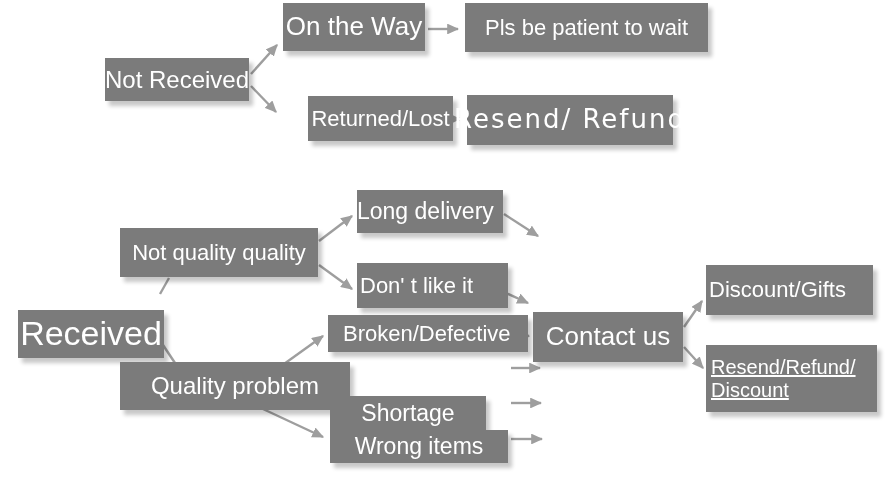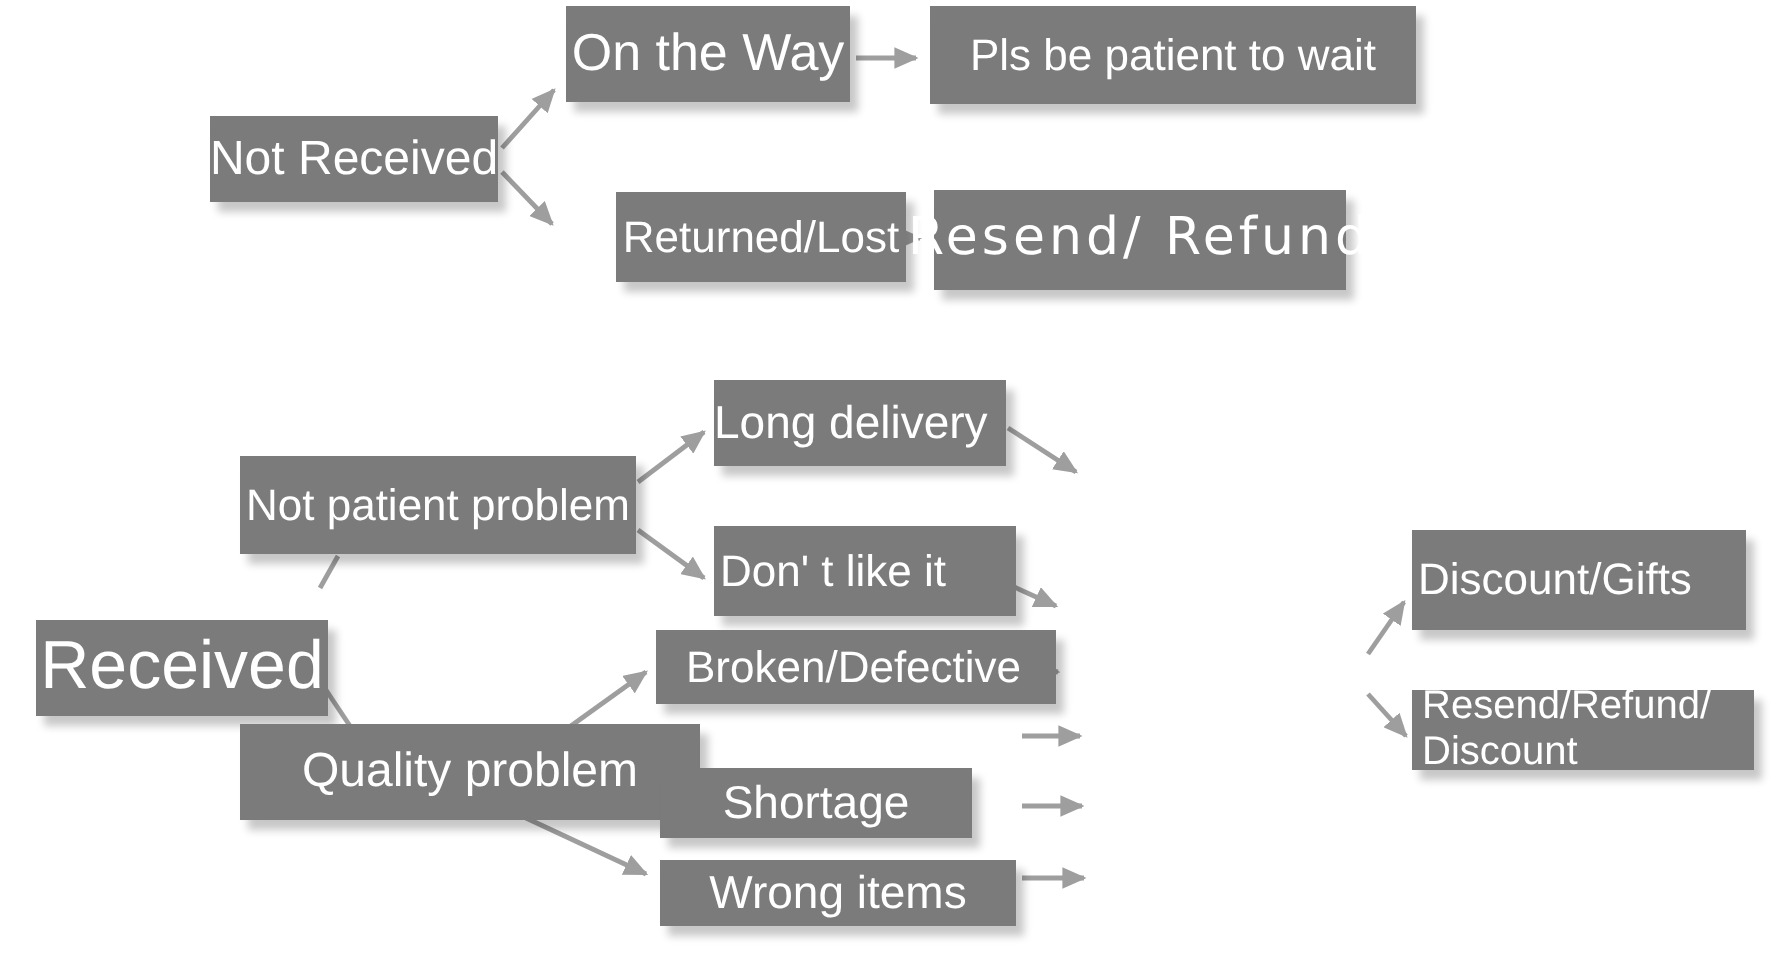--- a/index.html
+++ b/index.html
@@ -30,26 +30,26 @@
   #n-pls-be-patient    {left:465px;top:3px;  width:243px;height:49px;font-size:22px;}
   #n-returned-lost     {left:280px;top:96px; width:145px;height:45px;font-size:22px;margin-left:28px;}
   #n-resend-refund     {left:467px;top:95px; width:206px;height:50px;font-size:26px;letter-spacing:2px;font-family:"DejaVu Sans",sans-serif;}
   #n-received          {left:18px; top:310px;width:146px;height:48px;font-size:34px;}
   #n-not-quality       {left:120px;top:228px;width:198px;height:49px;font-size:22px;}
   #n-long-delivery     {left:357px;top:190px;width:146px;height:43px;font-size:23px;padding-left:0;overflow:hidden;}
   #n-dont-like-it      {left:357px;top:263px;width:148px;height:45px;font-size:22px;padding-left:3px;}
   #n-quality-problem   {left:120px;top:362px;width:230px;height:48px;font-size:24px;}
   #n-broken-defective  {left:328px;top:315px;width:185px;height:37px;font-size:22px;padding-left:15px;}
   #n-different-color   {left:330px;top:355px;width:178px;height:35px;font-size:23px;}
-  #n-shortage          {left:330px;top:384px;width:156px;height:35px;font-size:23px;}
+  #n-shortage          {left:330px;top:396px;width:156px;height:35px;font-size:23px;}
   #n-wrong-items       {left:330px;top:430px;width:178px;height:33px;font-size:23px;}
   #n-contact-us        {left:533px;top:312px;width:150px;height:50px;font-size:26px;}
   #n-discount-gifts    {left:706px;top:265px;width:164px;height:50px;font-size:22px;padding-left:3px;}
-  #n-resend-refund-discount{left:706px;top:345px;width:166px;height:40px;font-size:20px;padding-left:5px;
-                            flex-direction:column;align-items:flex-start;justify-content:center;line-height:1.15;}
+  #n-resend-refund-discount{left:706px;top:345px;width:166px;height:67px;font-size:20px;padding-left:5px;
+                            flex-direction:column;align-items:flex-start;justify-content:center;line-height:1.15;text-decoration:underline;}
 </style>
 </head>
 <body>
 
 <div class="stage">
 
   <svg class="connectors" width="892" height="486" viewBox="0 0 892 486">
     <defs>
       <marker id="ah" viewBox="0 0 10 9" refX="9" refY="4.5" markerWidth="5" markerHeight="4.5" orient="auto" markerUnits="strokeWidth">
         <path d="M0,0 L10,4.5 L0,9 z" fill="#9e9e9e"></path>
@@ -84,27 +84,28 @@
     </g>
   </svg>
 
   <div class="node" id="n-on-the-way">On the Way</div>
   <div class="node" id="n-not-received">Not Received</div>
   <div class="node" id="n-pls-be-patient">Pls be patient to wait</div>
   <div class="node" id="n-returned-lost">Returned/Lost</div>
   <div class="node" id="n-resend-refund">Resend/ Refund</div>
 
   <div class="node" id="n-received">Received</div>
-  <div class="node" id="n-not-quality">Not patient problem</div>
+  <div class="node" id="n-not-quality">Not quality quality</div>
   <div class="node left" id="n-long-delivery">Long delivery</div>
   <div class="node left" id="n-dont-like-it">Don' t like it</div>
   <div class="node" id="n-quality-problem">Quality problem</div>
   <div class="node left" id="n-broken-defective">Broken/Defective</div>
   <div class="node" id="n-shortage">Shortage</div>
   <div class="node" id="n-wrong-items">Wrong items</div>
 
+  <div class="node" id="n-contact-us">Contact us</div>
   <div class="node left" id="n-discount-gifts">Discount/Gifts</div>
   <div class="node left" id="n-resend-refund-discount">
     <span>Resend/Refund/</span>
     <span>Discount</span>
   </div>
 
 </div>
 
 </body></html>

